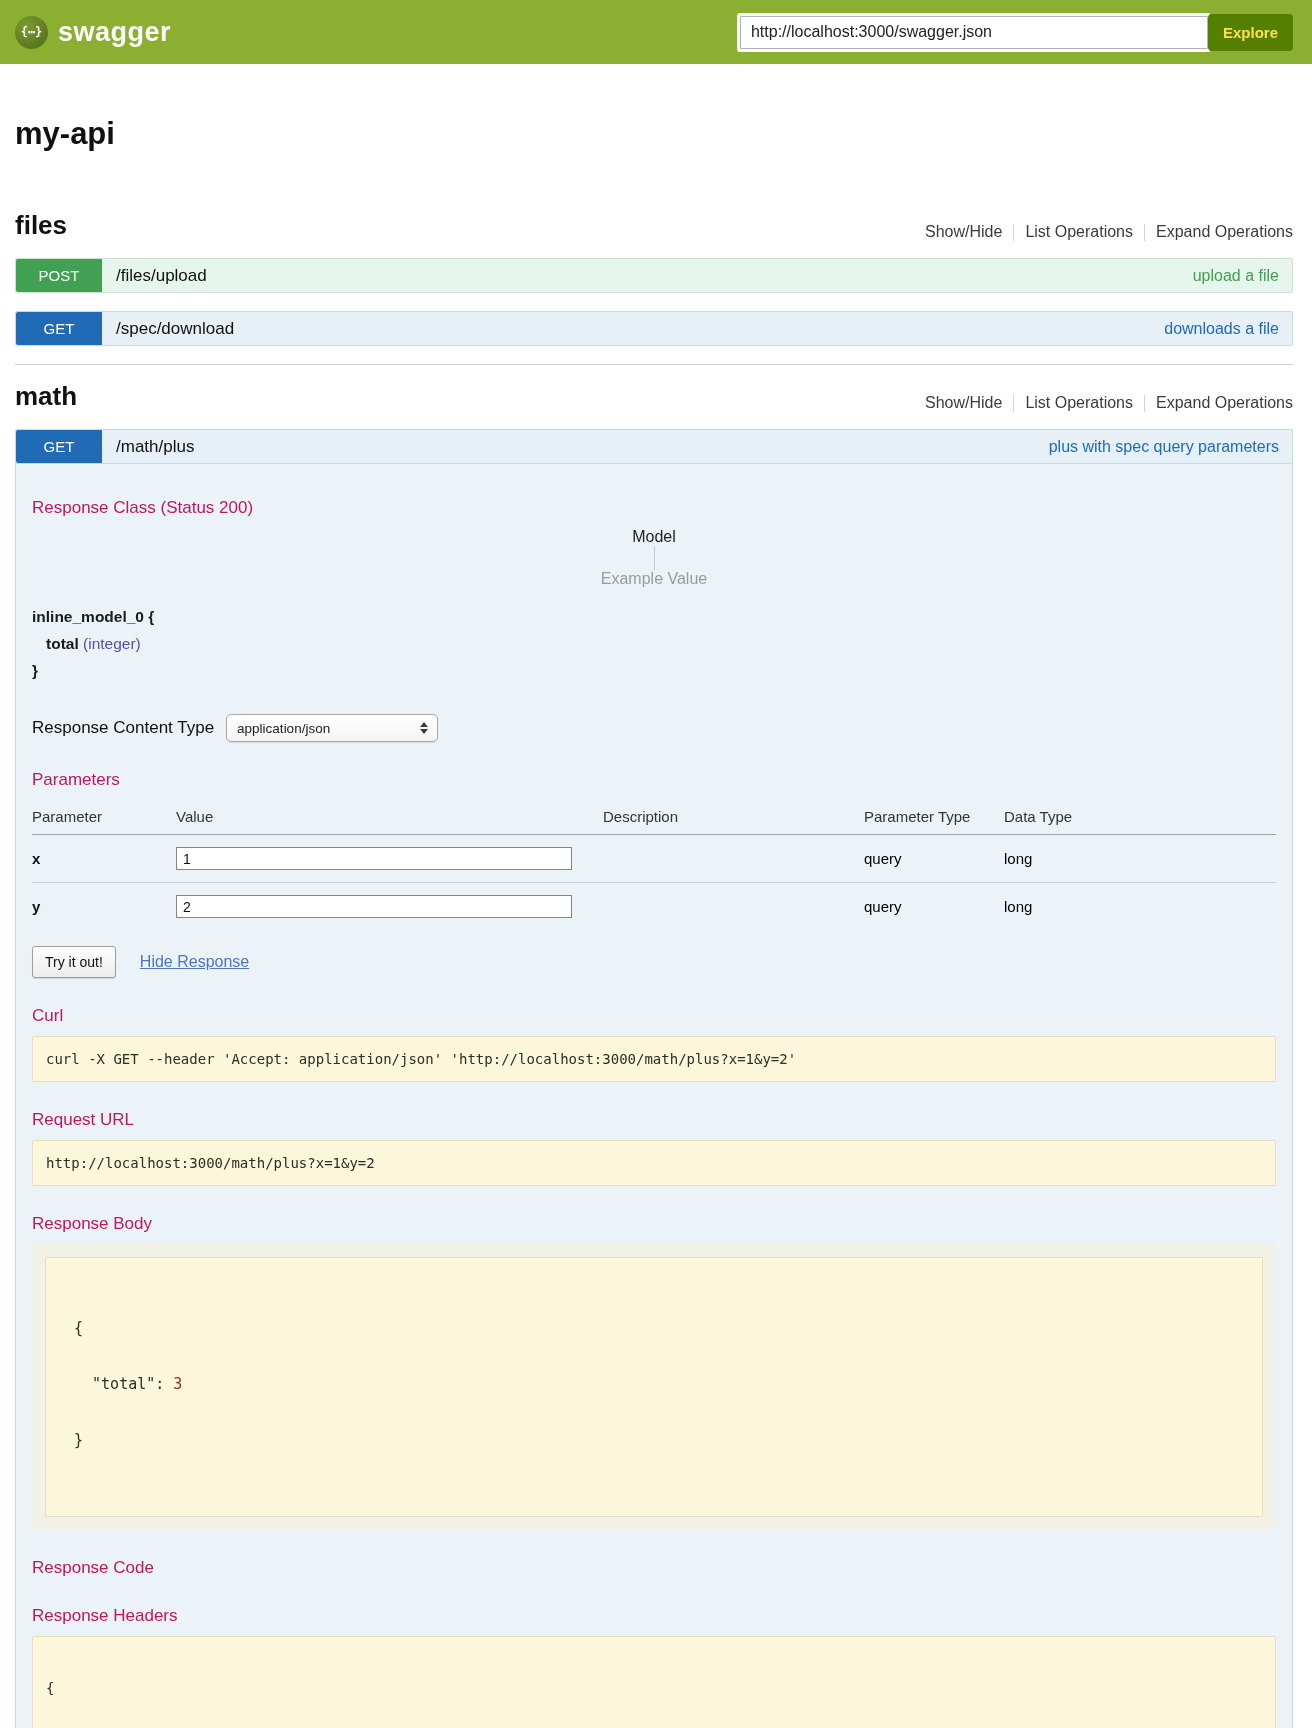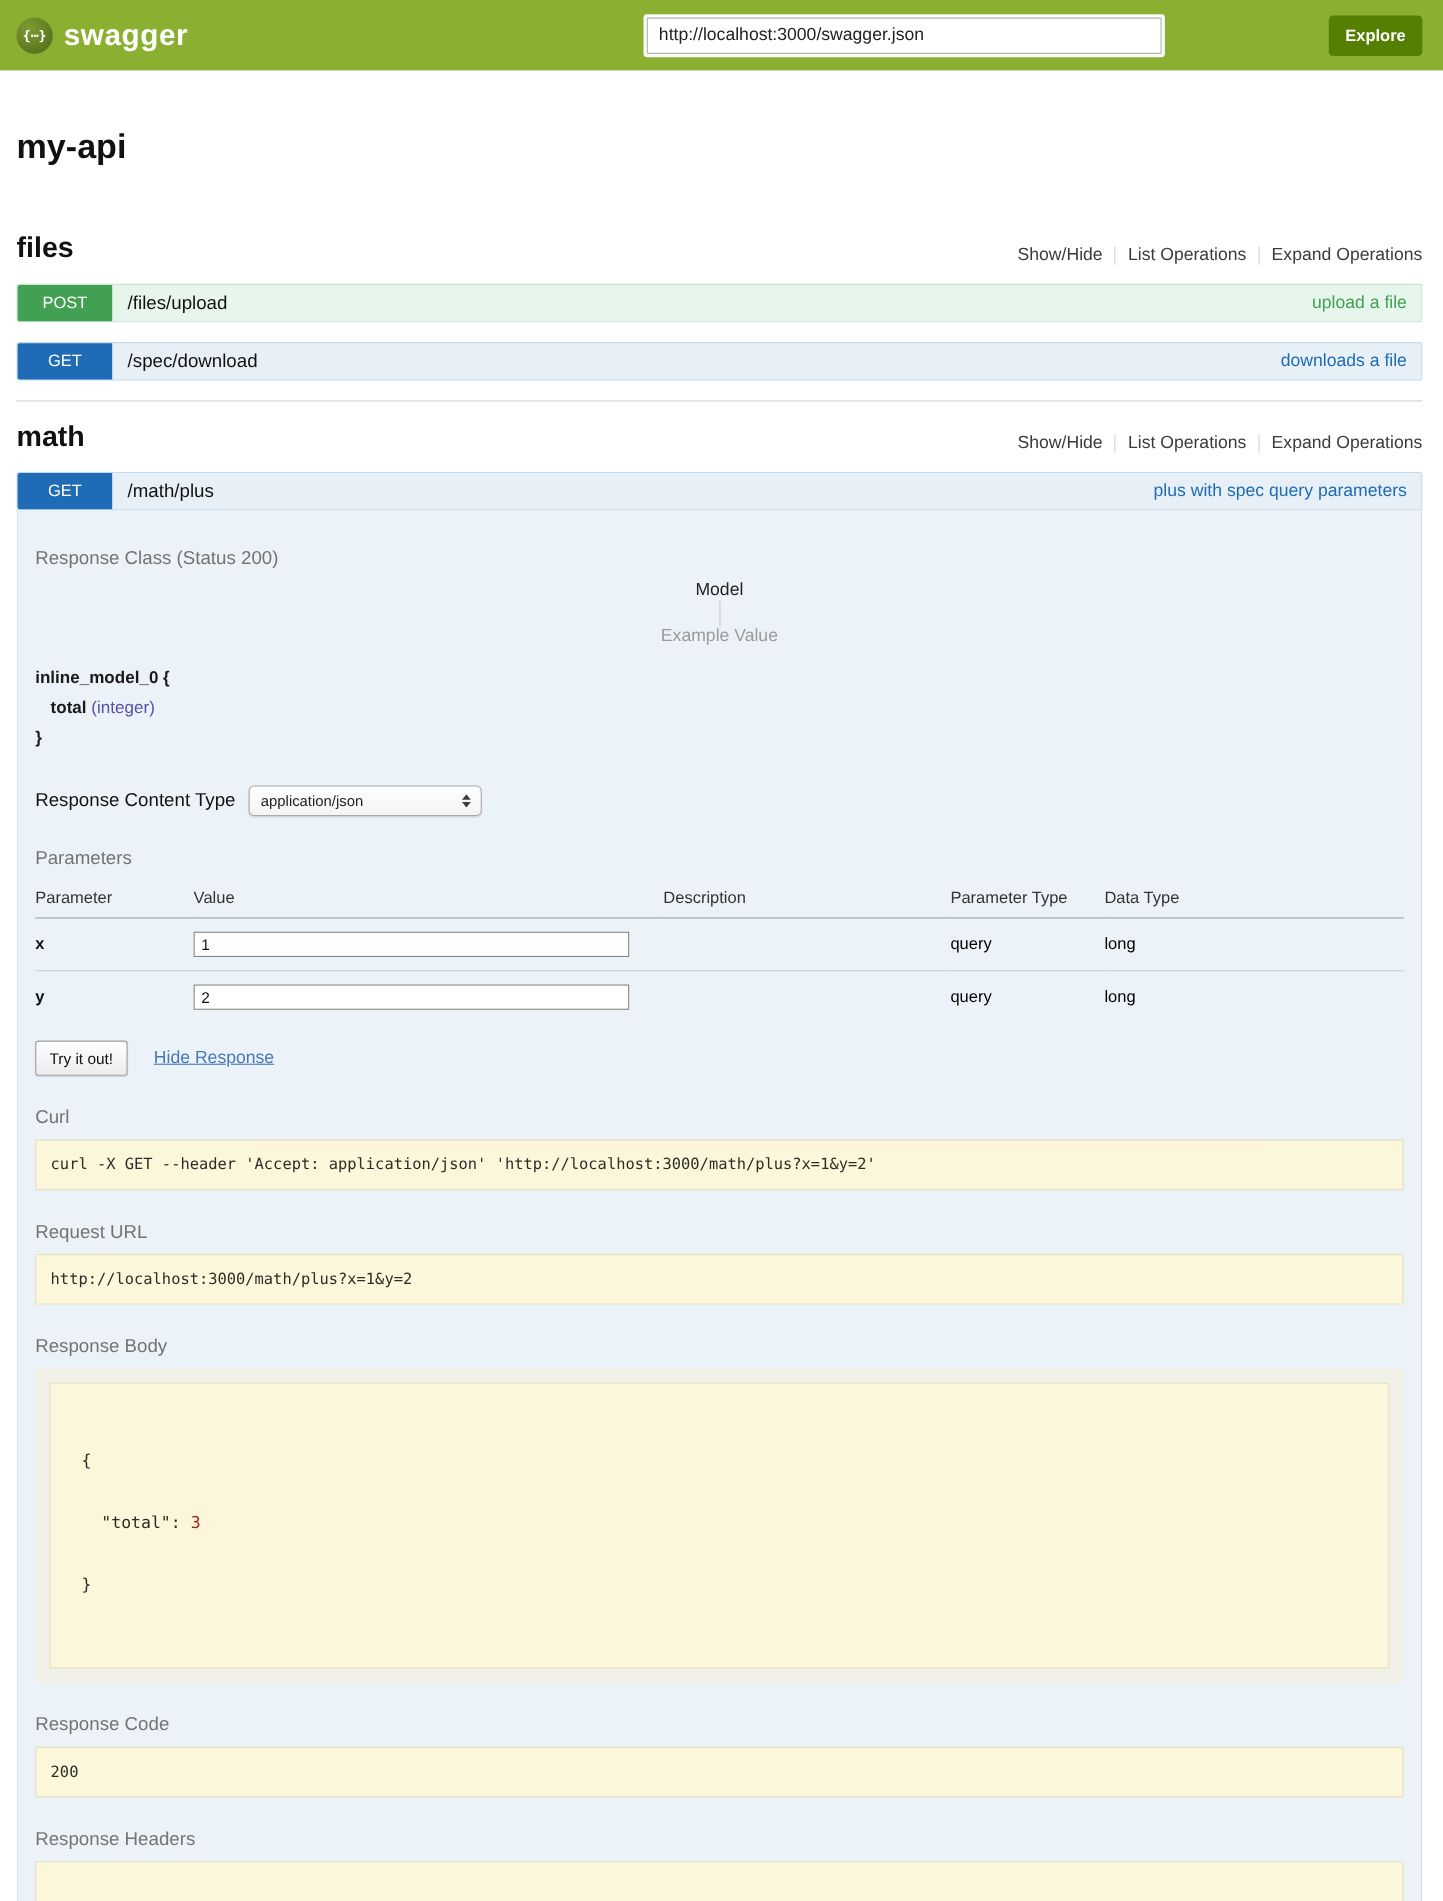--- a/index.html
+++ b/index.html
@@ -21,21 +21,21 @@
     color: #fff; font-weight: bold; font-size: 12px; font-family: "DejaVu Sans Mono", monospace;
   }
   .brand-text { color: #fff; font-size: 27px; font-weight: bold; letter-spacing: .5px; }
   .url-input {
     margin-left: auto; width: 468px; height: 33px;
     border: 1px solid #b3b3b3; box-shadow: 0 0 0 3px rgba(255,255,255,.95);
     padding: 0 10px; font-size: 16px; color: #222; border-radius: 1px;
     font-family: "Liberation Sans", sans-serif;
   }
   .explore-btn {
-    margin-left: 152px; background: #547f00; color: #ffffff; font-weight: bold;
+    background: #547f00; color: #fde047; font-weight: bold;
     font-size: 15px; border: none; border-radius: 4px; padding: 10px 15px;
     cursor: pointer; font-family: "Liberation Sans", sans-serif;
   }
   
   .container { margin: 0 19px 0 15px; }
   h1.page-title { font-size: 31px; margin: 52px 0 0 0; color: #111; }
   .section { margin-top: 58px; }
   .section.math { margin-top: 16px; }
   .divider { border-top: 1px solid #d0d0d0; margin: 18px 0 0 0; }
   .section-header { display: flex; align-items: flex-end; justify-content: space-between; margin-bottom: 17px; }
@@ -60,21 +60,21 @@
   .op-summary { margin-left: auto; margin-right: 13px; font-size: 16px; text-decoration: none; }
   .post .op-summary { color: #42a052; }
   .get  .op-summary { color: #1f6bb5; }
   
   .operation-expanded { margin-bottom: 31px; }
   .operation-expanded .op-row { margin-bottom: 0; border-radius: 2px 2px 0 0; }
   .op-content {
     background: #ebf3f9; border: 1px solid #c3d9ec; border-top: none;
     border-radius: 0 0 8px 8px; padding: 10px 16px 28px 16px;
   }
-  h4.content-heading { color: #737373; font-size: 17px; font-weight: normal; margin: 28px 0 10px 0; }
+  h4.content-heading { color: #be185d; font-size: 17px; font-weight: normal; margin: 28px 0 10px 0; }
   h4.first { margin-top: 24px; }
   .tabs { display: flex; align-items: center; font-size: 16px; flex-direction: column; }
   .tab-model { color: #222; cursor: pointer; }
   .tab-sep { width: 1px; height: 24px; background: #c8c8c8; margin: 0 12px; }
   .tab-example { color: #9b9b9b; cursor: pointer; }
   .signature { margin-top: 20px; font-size: 15.5px; color: #1a1a1a; }
   .sig-open, .sig-close { font-weight: bold; }
   .sig-prop { padding-left: 14px; margin: 9px 0; }
   .sig-prop .pname { font-weight: bold; }
   .sig-prop .ptype { color: #564fa5; }
@@ -263,21 +263,20 @@
         <h4 class="content-heading">Response Body</h4>
         <div class="rb-outer">
           <div class="code-block rb-inner">
             <div class="cline">{</div>
             <div class="cline"><span>  "total": </span><span class="json-num">3</span></div>
             <div class="cline">}</div>
           </div>
         </div>
 
         <h4 class="content-heading">Response Code</h4>
-        <div class="code-block">200</div>
 
         <h4 class="content-heading">Response Headers</h4>
         <div class="code-block headers-block">
           <div class="hline">{</div>
           
           
           
           
           
         </div>

